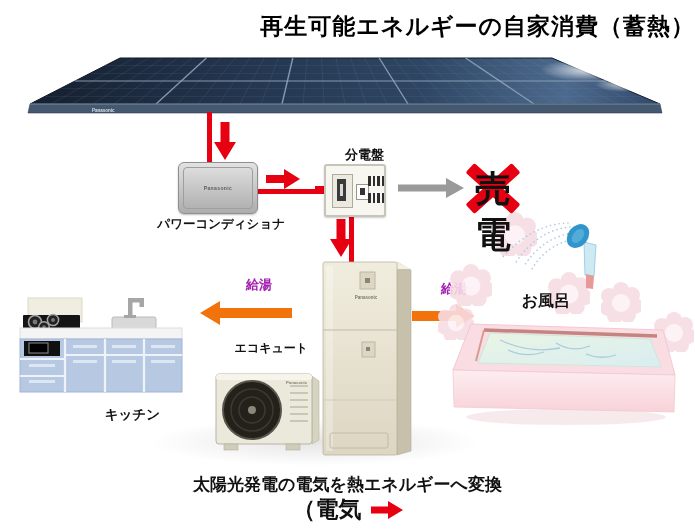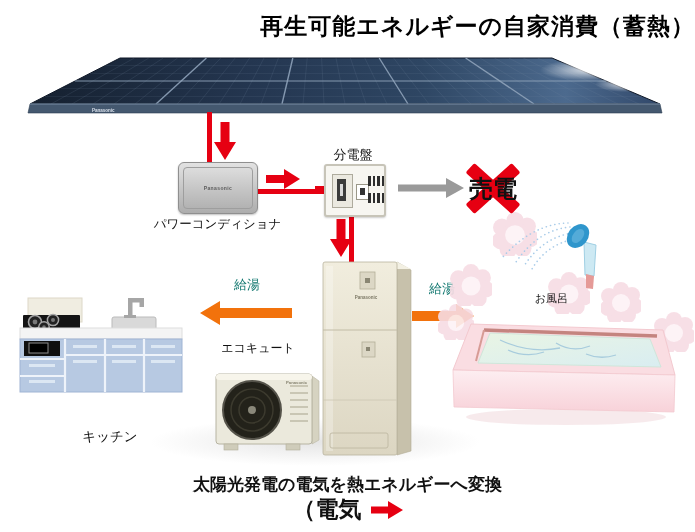--- a/index.html
+++ b/index.html
@@ -1,20 +1,20 @@
 <!DOCTYPE html>
 <html><head>
 <meta charset="utf-8">
 <style>
   html,body{margin:0;padding:0;background:#fff;}
   .stage{position:relative;width:695px;height:532px;background:#ffffff;overflow:hidden;
          font-family:"Liberation Sans","DejaVu Sans",sans-serif;}
   .abs{position:absolute;}
-  .lbl{position:absolute;font-weight:normal;color:#111;text-align:center;white-space:nowrap;}
-  .lbl-orange{color:#0f766e;}
+  .lbl{position:absolute;font-weight:bold;color:#111;text-align:right;white-space:nowrap;}
+  .lbl-orange{color:#a21caf;}
   .wire{position:absolute;background:#e60012;}
   
   .pcond{position:absolute;left:178px;top:162px;width:78px;height:50px;border-radius:6px;
          background:linear-gradient(#e2e2e2,#c4c4c4 55%,#adadad);border:1px solid #8f8f8f;
          box-shadow:0 1px 2px rgba(0,0,0,.25);}
   .pcond-inner{position:absolute;left:4px;top:4px;right:4px;bottom:4px;border:1px solid #9e9e9e;
          border-radius:4px;display:flex;align-items:center;justify-content:center;
          font-size:5px;font-weight:bold;color:#5c5c5c;letter-spacing:.4px;}
   
   .dboard{position:absolute;left:324px;top:164px;width:58px;height:49px;background:#f7f6f1;
@@ -22,21 +22,21 @@
   .db-main{position:absolute;left:6px;top:8px;width:19px;height:32px;background:#ebe9e0;border:1px solid #aeab9d;}
   .db-main-dark{position:absolute;left:4px;top:4px;width:9px;height:22px;background:#3b3b3b;}
   .db-main-slot{position:absolute;left:3px;top:5px;width:3px;height:12px;background:#d8d8d8;}
   .db-sub{position:absolute;left:30px;top:18px;width:11px;height:14px;background:#ffffff;border:1px solid #9a9788;}
   .db-sub-dot{position:absolute;left:3px;top:3px;width:5px;height:7px;background:#333;}
   .db-ticks{position:absolute;width:16px;height:10px;
             background:repeating-linear-gradient(90deg,#2e2e2e 0 2.5px,transparent 2.5px 4.6px);}
   
   .sellx{position:absolute;left:460px;top:166px;width:66px;height:46px;}
   .xbar{position:absolute;left:2px;top:16px;width:62px;height:13px;background:#e60012;border-radius:2px;z-index:1;}
-  .selltxt{position:relative;z-index:2;width:100%;text-align:center;font-weight:bold;font-size:24px;
+  .selltxt{position:relative;z-index:2;width:100%;text-align:center;font-weight:bold;font-size:36px;
            line-height:46px;color:#111;}
   .floor-shadow{position:absolute;left:150px;top:418px;width:330px;height:48px;
            background:radial-gradient(closest-side,rgba(190,190,190,.40),rgba(190,190,190,0));}
   .cap1{position:absolute;left:0;top:473px;width:695px;text-align:center;font-weight:bold;font-size:17px;color:#111;}
   .cap2{position:absolute;left:0;top:494px;width:695px;display:flex;justify-content:center;align-items:center;
         gap:9px;font-weight:bold;font-size:23px;color:#111;text-align:center;}
   .title{position:absolute;left:0;top:11px;width:695px;text-align:right;font-weight:bold;
          font-size:23px;color:#000;letter-spacing:1px;}
 </style>
 </head>
@@ -233,21 +233,21 @@
       <rect x="14" y="80" width="26" height="3"></rect>
         <rect x="14" y="96" width="26" height="3"></rect>
       <rect x="58" y="61" width="24" height="3"></rect>
         <rect x="97" y="61" width="24" height="3"></rect>
       <rect x="136" y="61" width="24" height="3"></rect>
       <rect x="58" y="76" width="24" height="3"></rect>
         <rect x="97" y="76" width="24" height="3"></rect>
       <rect x="136" y="76" width="24" height="3"></rect>
     </g>
   </svg>
-  <div class="lbl" style="left:60px;top:428px;width:100px;font-size:13.5px">キッチン</div>
+  <div class="lbl" style="left:60px;top:406px;width:100px;font-size:13.5px">キッチン</div>
 
   <div class="lbl lbl-orange" style="left:417px;top:280px;width:50px;font-size:13px">給湯</div>
   <svg class="abs" style="left:412px;top:302px" width="62" height="28" viewBox="0 0 62 28">
     <path d="M0,9 H44 V2 L62,14 L44,26 V19 H0 Z" fill="#f2720c"></path>
   </svg>
 
   <svg class="abs" style="left:438px;top:212px" width="257" height="215" viewBox="0 0 257 215">
     <defs>
       <linearGradient id="waterGrad" x1="0" y1="0" x2="1" y2="1">
         <stop offset="0" stop-color="#e9f5e4"></stop>
@@ -303,21 +303,21 @@
       <path d="M46,118 L38,149" stroke="#d79b95" stroke-width="2" fill="none"></path>
       <g fill="none" stroke="#a8ccdd" stroke-width="1.3">
         <path d="M70,138 q18,8 36,2"></path>
         <path d="M118,131 q16,10 34,3"></path>
         <path d="M148,142 q14,6 30,1"></path>
         <path d="M62,128 q30,14 60,8"></path>
       </g>
       <polygon points="15,158 237,163 236,200 16,195" fill="url(#tubFront)" stroke="#f3c9cf" stroke-width="0.8"></polygon>
     </g>
   </svg>
-  <div class="lbl" style="left:519px;top:291px;width:65px;font-size:11px">お風呂</div>
+  <div class="lbl" style="left:505px;top:291px;width:65px;font-size:16px">お風呂</div>
 
   <div class="cap1">太陽光発電の電気を熱エネルギーへ変換</div>
   <div class="cap2">
     <span>（電気</span>
     <svg width="32" height="18" viewBox="0 0 32 18">
       <path d="M0,5.5 H17 V0 L32,9 L17,18 V12.5 H0 Z" fill="#e60012"></path>
     </svg>
   </div>
 
 </div>

